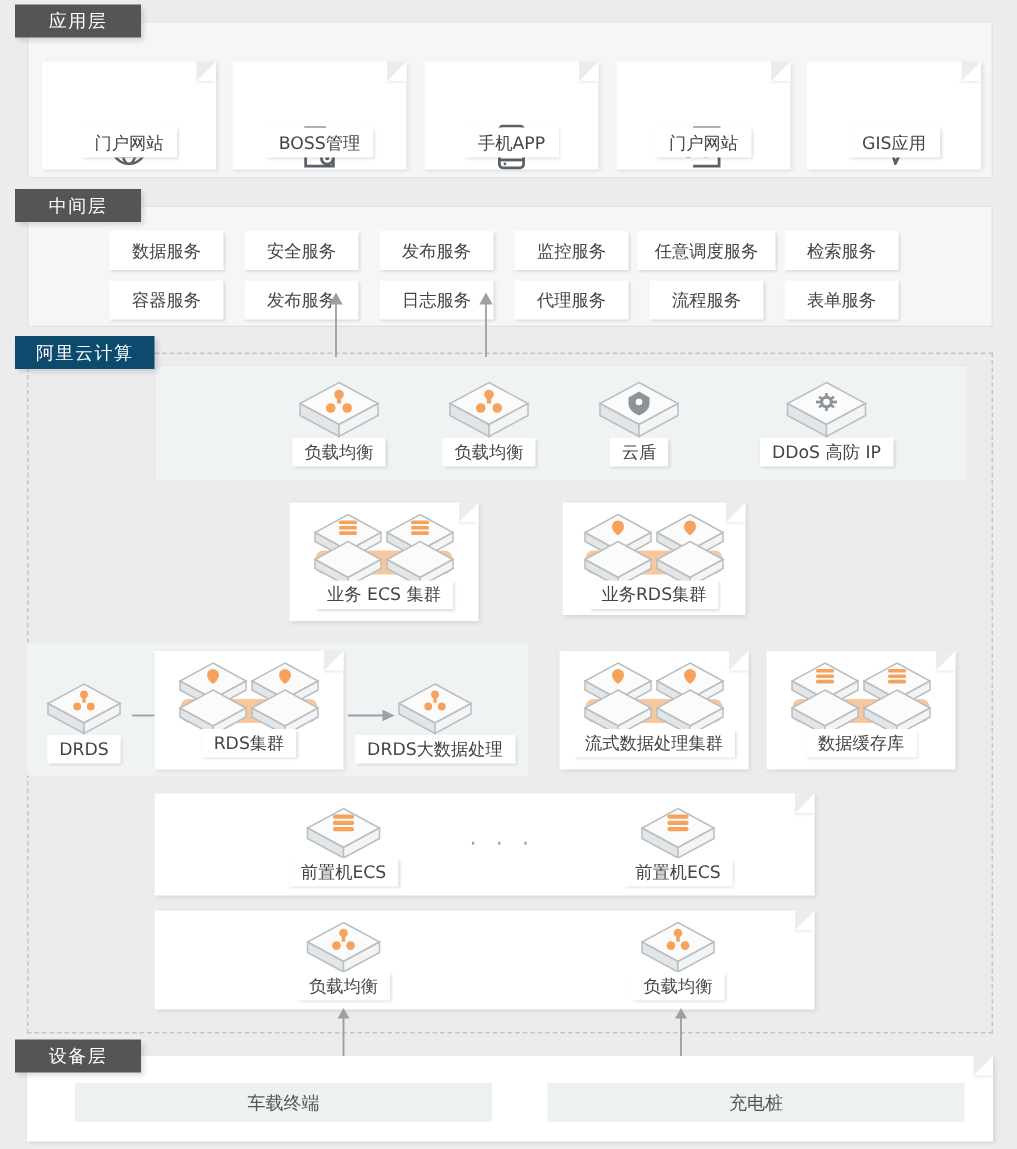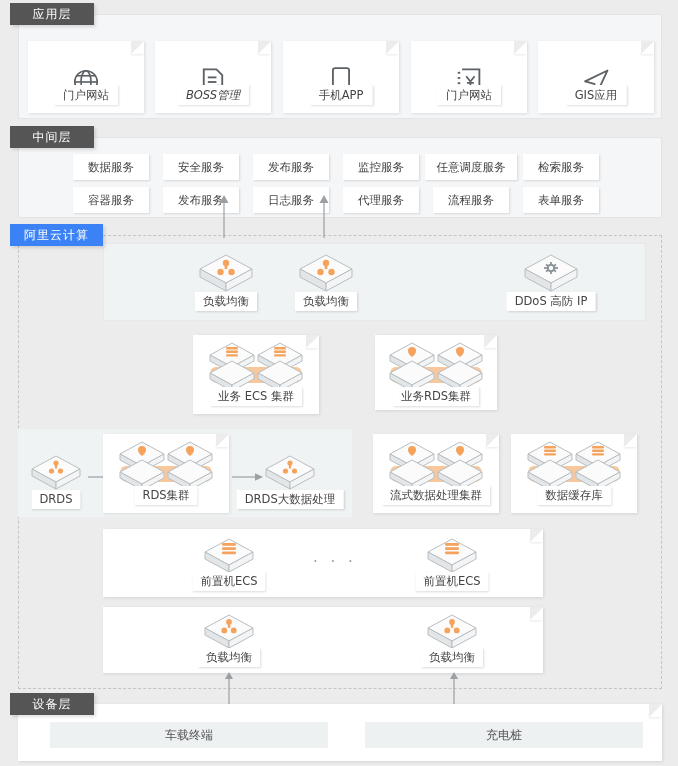--- a/index.html
+++ b/index.html
@@ -14,21 +14,21 @@
   
   .section { position: absolute; }
   .sec-tab {
     position: absolute; left: 10px; top: 0;
     height: 22px; min-width: 84px; padding: 0 14px;
     background: #555; color: #fff;
     font-size: 12px; line-height: 22px; text-align: center;
     letter-spacing: 1px; z-index: 5;
     box-shadow: 2px 2px 3px rgba(0,0,0,.12);
   }
-  .sec-tab.light { background: #3b82f6; }
+  .sec-tab.light { background: #0c4a6e; }
   .sec-body {
     position: absolute; left: 18px; top: 11px;
     background: #f4f6f7;
     border: 1px solid #e2e4e5;
   }
   .sec-body.dashed {
     background: transparent;
     border: 1px dashed #c2c4c5;
   }
 
@@ -48,21 +48,21 @@
     content: ""; position: absolute; right: 0; top: 0;
     border-style: solid; border-width: 13px 13px 0 0;
     border-color: #ececec transparent transparent transparent;
     z-index: 2;
   }
 
   
   .app-card {
     position: absolute; width: 116px; height: 72px;
     display: flex; flex-direction: column;
-    align-items: center; justify-content: center;
+    align-items: center; justify-content: flex-end;
   }
   .app-ico { margin-top: 9px; height: 30px; display:flex; align-items:center; }
   .app-lbl {
     position: absolute; bottom: 8px; left: 50%;
     transform: translateX(-50%);
     background: #fff; color: #444;
     font-size: 11.5px; line-height: 20px;
     padding: 0 9px; white-space: nowrap;
     box-shadow: 1px 1px 2px rgba(0,0,0,.13);
   }
@@ -123,21 +123,21 @@
           <circle cx="12" cy="12" r="9"></circle>
           <ellipse cx="12" cy="12" rx="4" ry="9"></ellipse>
           <line x1="3" y1="12" x2="21" y2="12"></line>
           <line x1="4.6" y1="7" x2="19.4" y2="7"></line>
           <line x1="4.6" y1="17" x2="19.4" y2="17"></line>
         </svg>
       </span>
       <span class="app-lbl">门户网站</span>
     </div>
 
-    <div class="fold app-card" style="left:155px;top:38px;font-style:italic;">
+    <div class="fold app-card" style="left:155px;top:38px;">
       <span class="app-ico">
         <svg width="28" height="30" viewBox="0 0 24 26" fill="none" stroke="#5c6166" stroke-width="1.6">
           <path d="M4 2 h11 l5 5 v17 h-16 z"></path>
           <line x1="7.5" y1="9" x2="15" y2="9"></line>
           <line x1="7.5" y1="13" x2="15" y2="13"></line>
           <line x1="7.5" y1="17" x2="11.5" y2="17"></line>
           <circle cx="16.5" cy="19.5" r="3.4" fill="#fff"></circle>
           <circle cx="16.5" cy="19.5" r="1.2" fill="#5c6166" stroke="none"></circle>
         </svg>
       </span>
@@ -244,20 +244,32 @@
               <circle cx="30" cy="12" r="3.2"></circle>
               <circle cx="24.5" cy="21" r="3.2"></circle>
               <circle cx="35.5" cy="21" r="3.2"></circle>
               <rect x="28.6" y="13" width="2.8" height="5"></rect>
             </g>
       </g>
         </svg>
       <span class="node-lbl" style="top:41px;">负载均衡</span>
     </div>
 
+    <div class="node" style="left:396px;top:27px;">
+      <svg width="60" height="44">
+          <g>
+        <path d="M30 4 L56 18 L30 32 L4 18 Z" fill="#fbfbfb" stroke="#b9bec1" stroke-width="1"></path>
+        <path d="M4 18 L4 26 L30 40 L30 32 Z" fill="#e3e6e8" stroke="#b9bec1" stroke-width="1"></path>
+        <path d="M56 18 L56 26 L30 40 L30 32 Z" fill="#f2f4f5" stroke="#b9bec1" stroke-width="1"></path>
+        <path d="M30 10 L37 14 v4 c0 4-3.5 6.5-7 8 -3.5-1.5-7-4-7-8 v-4 Z" fill="#8d9499"></path>
+        <circle cx="30" cy="17" r="2.2" fill="#fff"></circle>
+      </g>
+        </svg>
+      <span class="node-lbl" style="top:41px;">云盾</span>
+    </div>
 
     <div class="node" style="left:493px;top:27px;margin-left:28px;">
       <svg width="60" height="44">
           <g>
         <path d="M30 4 L56 18 L30 32 L4 18 Z" fill="#fbfbfb" stroke="#b9bec1" stroke-width="1"></path>
         <path d="M4 18 L4 26 L30 40 L30 32 Z" fill="#e3e6e8" stroke="#b9bec1" stroke-width="1"></path>
         <path d="M56 18 L56 26 L30 40 L30 32 Z" fill="#f2f4f5" stroke="#b9bec1" stroke-width="1"></path>
         <g fill="#8d9499" transform="translate(30,17)">
           <circle r="4.2"></circle>
           <g stroke="#8d9499" stroke-width="1.8">

